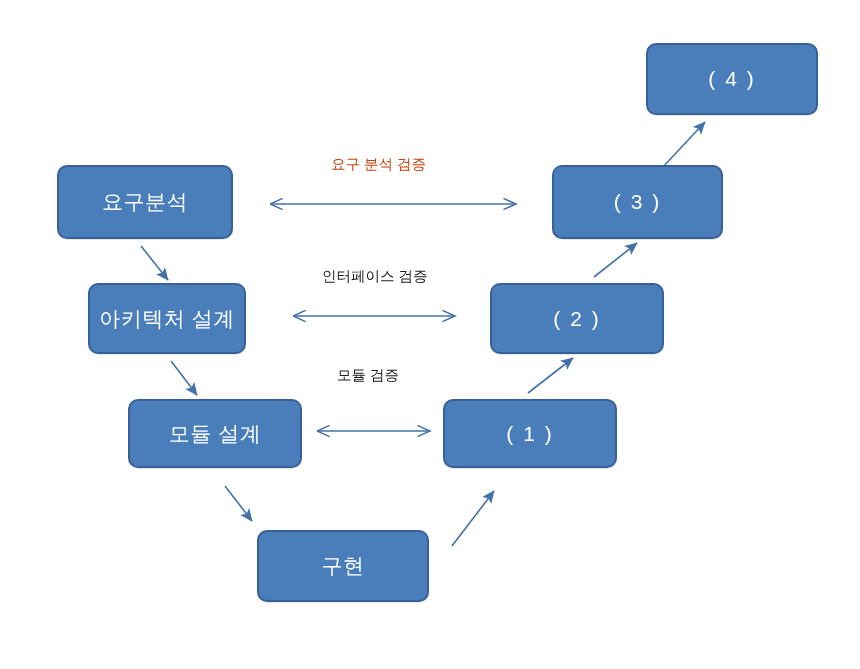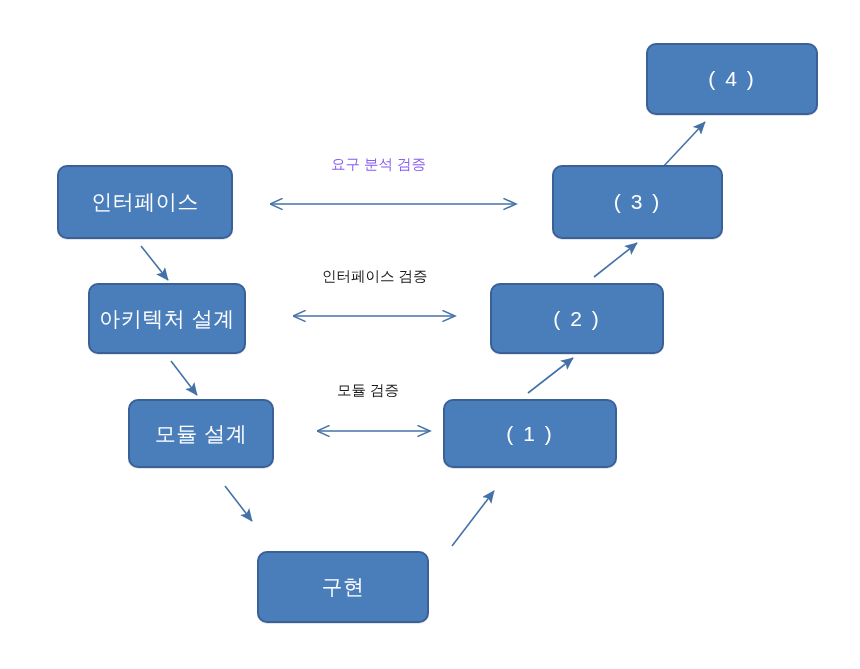--- a/index.html
+++ b/index.html
@@ -81,45 +81,45 @@
         <line x1="225" y1="486" x2="252" y2="521" stroke="#4472A8" stroke-width="1.6" marker-end="url(#arrowSolid)"></line>
         <line x1="452" y1="546" x2="494" y2="491" stroke="#4472A8" stroke-width="1.6" marker-end="url(#arrowSolid)"></line>
         <line x1="528" y1="393" x2="573" y2="358" stroke="#4472A8" stroke-width="1.6" marker-end="url(#arrowSolid)"></line>
         <line x1="594" y1="277" x2="637" y2="243" stroke="#4472A8" stroke-width="1.6" marker-end="url(#arrowSolid)"></line>
         <line x1="662" y1="168" x2="705" y2="122" stroke="#4472A8" stroke-width="1.6" marker-end="url(#arrowSolid)"></line>
       </g>
   </svg>
 
   <div id="left-nodes">
       <div class="node" style="left: 57px; top: 165px; width: 176px; height: 74px; background: rgb(74, 126, 187); border-color: rgb(58, 96, 152); color: rgb(255, 255, 255);">
-        <span>인터페이스</span>
+        <span>요구분석</span>
       </div>
       <div class="node" style="left: 88px; top: 283px; width: 158px; height: 71px; background: rgb(74, 126, 187); border-color: rgb(58, 96, 152); color: rgb(255, 255, 255);">
         <span>아키텍처 설계</span>
       </div>
-      <div class="node" style="left: 128px; top: 399px; width: 146px; height: 69px; background: rgb(74, 126, 187); border-color: rgb(58, 96, 152); color: rgb(255, 255, 255);">
+      <div class="node" style="left: 128px; top: 399px; width: 174px; height: 69px; background: rgb(74, 126, 187); border-color: rgb(58, 96, 152); color: rgb(255, 255, 255);">
         <span>모듈 설계</span>
       </div>
-      <div class="node" style="left: 257px; top: 551px; width: 172px; height: 72px; background: rgb(74, 126, 187); border-color: rgb(58, 96, 152); color: rgb(255, 255, 255);">
+      <div class="node" style="left: 257px; top: 530px; width: 172px; height: 72px; background: rgb(74, 126, 187); border-color: rgb(58, 96, 152); color: rgb(255, 255, 255);">
         <span>구현</span>
       </div>
     </div>
   <div id="right-nodes">
       <div class="node numeric" style="left: 646px; top: 43px; width: 172px; height: 72px; background: rgb(74, 126, 187); border-color: rgb(58, 96, 152); color: rgb(255, 255, 255);">
         <span>( 4 )</span>
       </div>
       <div class="node numeric" style="left: 552px; top: 165px; width: 171px; height: 74px; background: rgb(74, 126, 187); border-color: rgb(58, 96, 152); color: rgb(255, 255, 255);">
         <span>( 3 )</span>
       </div>
       <div class="node numeric" style="left: 490px; top: 283px; width: 174px; height: 71px; background: rgb(74, 126, 187); border-color: rgb(58, 96, 152); color: rgb(255, 255, 255);">
         <span>( 2 )</span>
       </div>
       <div class="node numeric" style="left: 443px; top: 399px; width: 174px; height: 69px; background: rgb(74, 126, 187); border-color: rgb(58, 96, 152); color: rgb(255, 255, 255);">
         <span>( 1 )</span>
       </div>
     </div>
   <div id="edge-labels">
-      <div class="edge-label" style="left: 331px; top: 155px; color: #8b5cf6;">요구 분석 검증</div>
+      <div class="edge-label" style="left: 331px; top: 155px; color: #c2410c;">요구 분석 검증</div>
       <div class="edge-label" style="left: 322px; top: 267px; color: rgb(26, 26, 26); text-align: center;">인터페이스 검증</div>
-      <div class="edge-label" style="left: 337px; top: 381px; color: rgb(26, 26, 26);">모듈 검증</div>
+      <div class="edge-label" style="left: 337px; top: 366px; color: rgb(26, 26, 26);">모듈 검증</div>
     </div>
 
 </div>
 
 </body></html>

